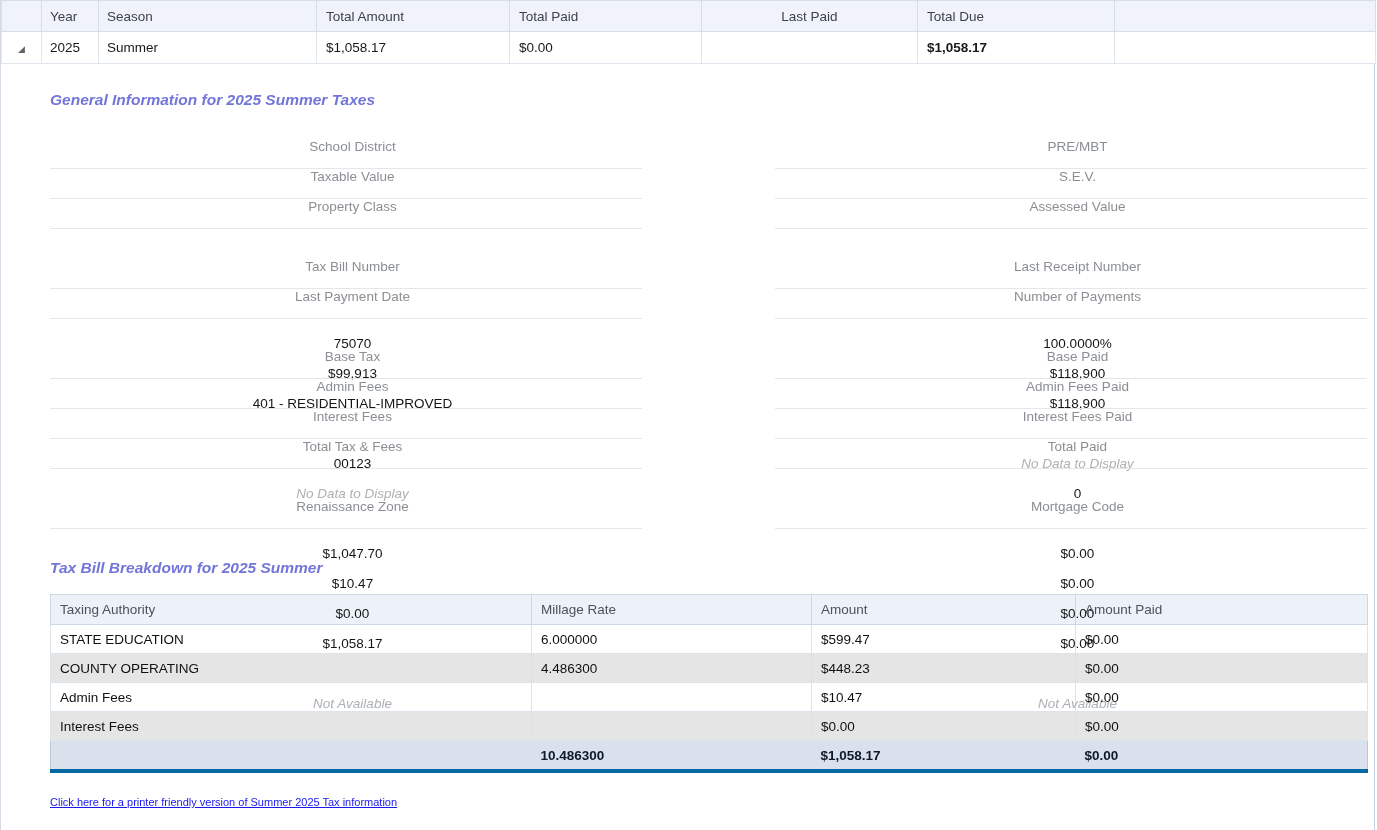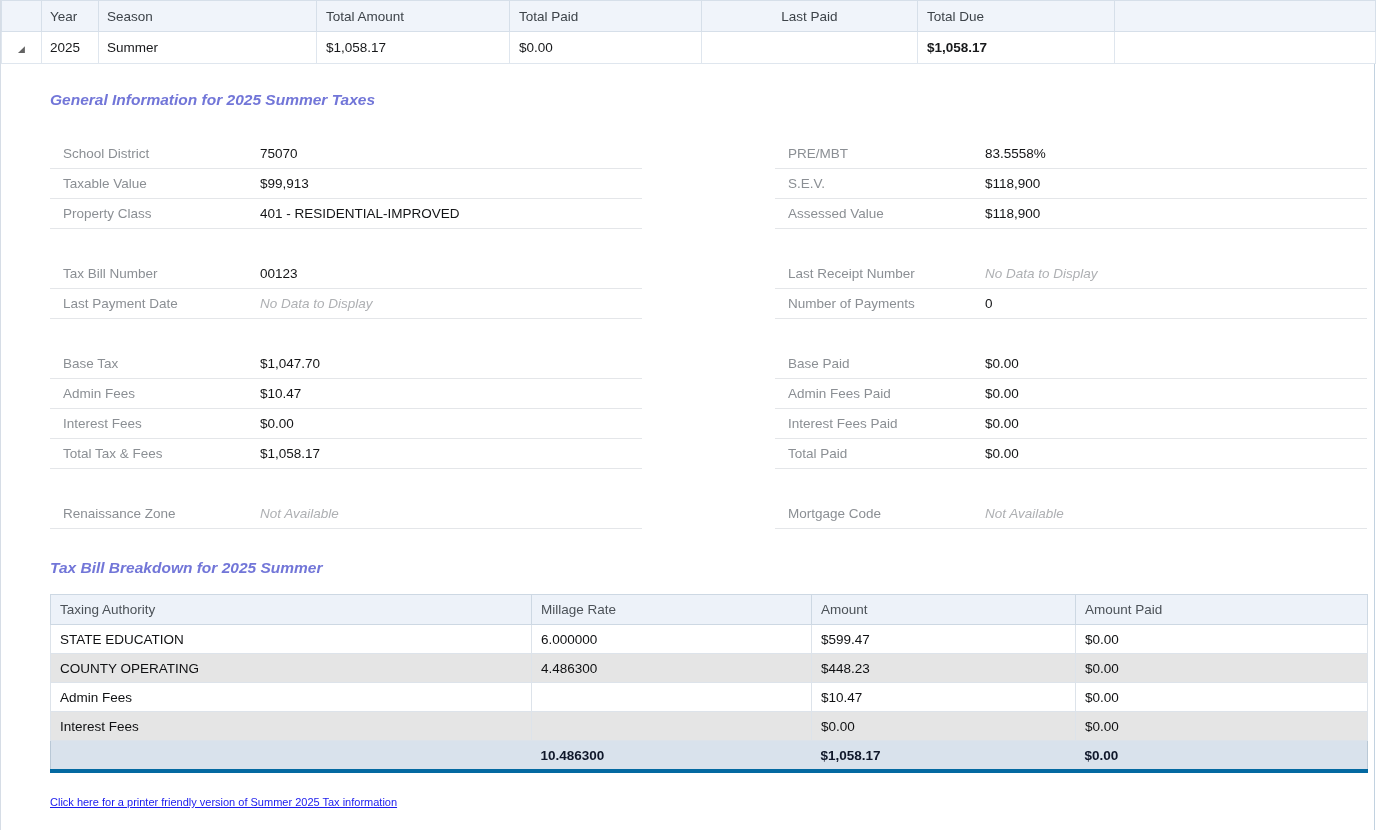--- a/index.html
+++ b/index.html
@@ -48,20 +48,21 @@
   }
   .section-title.breakdown { margin:7px 0 0 0; }
 
   .fgroup { display:flex; column-gap:133px; margin-bottom:30px; }
   .fcol { width:592px; }
   .frow {
     display:flex; align-items:center; height:30px;
     border-bottom:1px solid #e4e6e9;
     padding-left:13px; box-sizing:border-box;
     font-size:13.5px;
+    flex-direction:column;
   }
   .flabel { flex:0 0 197px; color:#8b8f94; }
   .fvalue { color:#141517; }
   .fvalue.muted { color:#aeb0b3; font-style:italic; }
 
   
   table.breakdown-table {
     border-collapse:collapse; table-layout:fixed;
     width:1317px; margin-top:17px;
     font-size:13.5px;
@@ -151,21 +152,21 @@
           <span class="fvalue">$99,913</span>
         </div>
         <div class="frow">
           <span class="flabel">Property Class</span>
           <span class="fvalue">401 - RESIDENTIAL-IMPROVED</span>
         </div>
       </div>
       <div class="fcol">
         <div class="frow">
           <span class="flabel">PRE/MBT</span>
-          <span class="fvalue">83.5558%</span>
+          <span class="fvalue">100.0000%</span>
         </div>
         <div class="frow">
           <span class="flabel">S.E.V.</span>
           <span class="fvalue">$118,900</span>
         </div>
         <div class="frow">
           <span class="flabel">Assessed Value</span>
           <span class="fvalue">$118,900</span>
         </div>
       </div>

